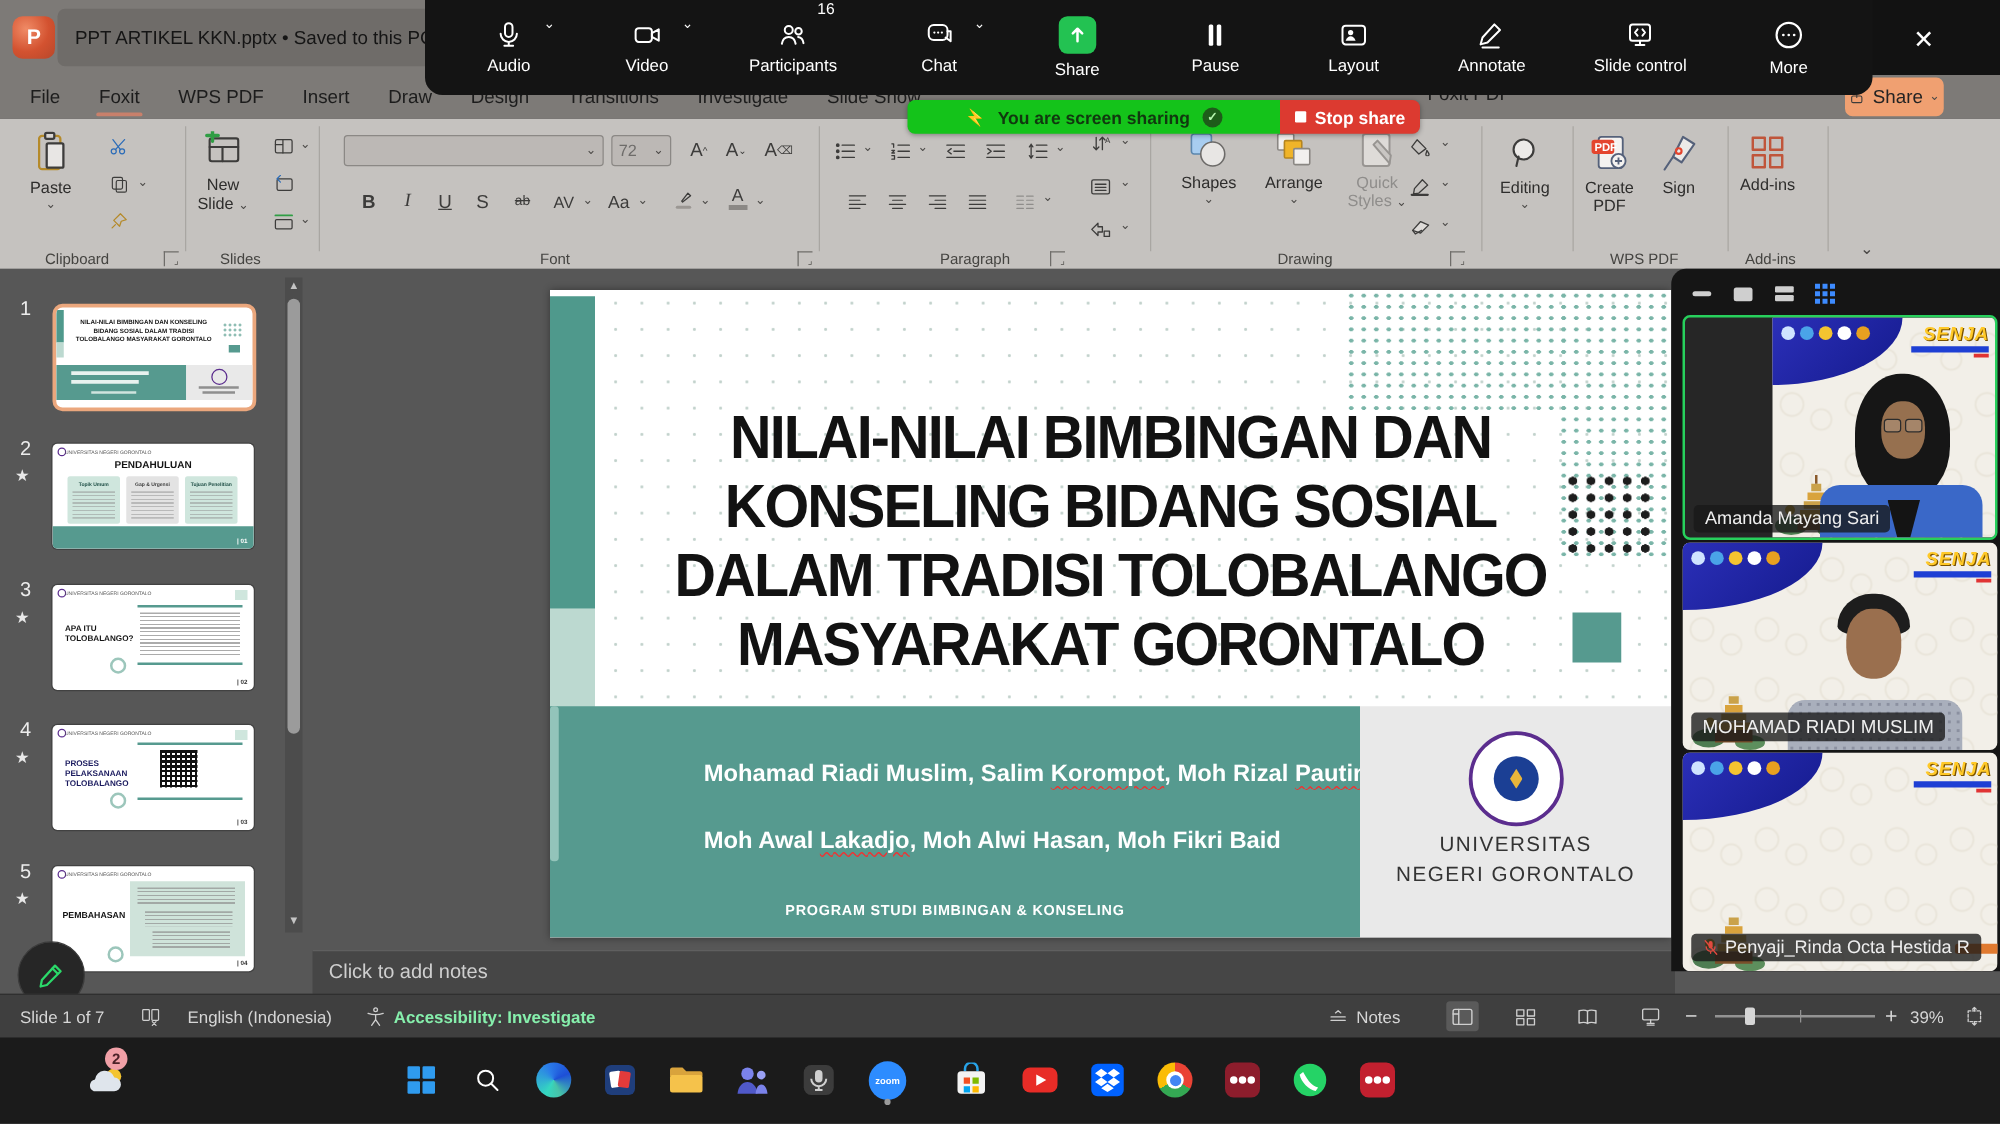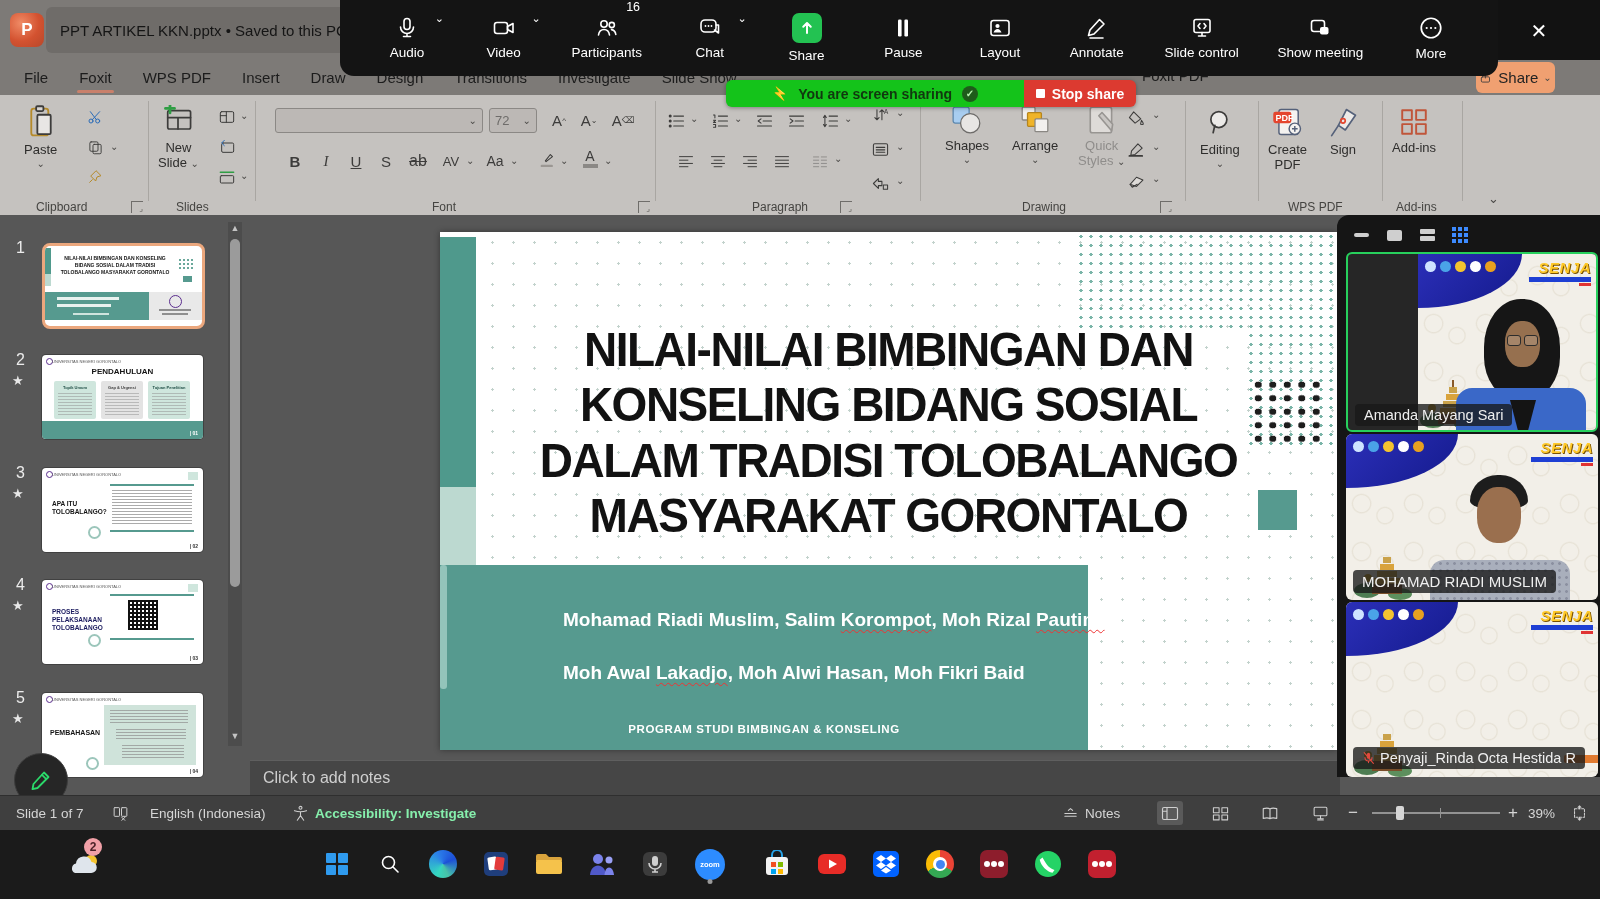--- a/index.html
+++ b/index.html
@@ -295,27 +295,20 @@
       <span class="lbl">Annotate</span>
     </div>
     <div class="mt-item">
       <svg width="26" height="24" viewBox="0 0 24 24" class="wic">
         <rect x="4" y="3.5" width="16" height="13" rx="2"></rect>
         <path d="M10 7.5 8 10l2 2.5M14 7.5l2 2.5-2 2.5M12 16.5V20M8.5 20h7"></path>
         </svg>
       <span class="lbl">Slide control</span>
     </div>
     <div class="mt-item">
-      <svg width="26" height="24" viewBox="0 0 24 24" class="wic">
-        <rect x="3.5" y="4.5" width="13" height="11" rx="2.5"></rect>
-        <rect x="12" y="11" width="8.5" height="7.5" rx="2" fill="#fff" stroke="none"></rect>
-        </svg>
-      <span class="lbl">Show meeting</span>
-    </div>
-    <div class="mt-item">
       <svg width="26" height="26" viewBox="0 0 24 24" class="wic">
         <circle cx="12" cy="12" r="9"></circle>
         <circle cx="8" cy="12" r="1" fill="#fff" stroke="none"></circle>
           <circle cx="12" cy="12" r="1" fill="#fff" stroke="none"></circle>
         <circle cx="16" cy="12" r="1" fill="#fff" stroke="none"></circle>
         </svg>
       <span class="lbl">More</span>
     </div>
   </div>
 
@@ -406,21 +399,21 @@
       <span>72</span>
       <span class="chev">⌄</span>
     </div>
     <div class="fbtn" style="left:546px;top:13px;width:26px;">A<sup style="font-size:8px">^</sup></div>
     <div class="fbtn" style="left:576px;top:13px;width:26px;">A<sup style="font-size:8px">⌄</sup></div>
     <div class="fbtn" style="left:610px;top:13px;width:26px;">A<span style="font-size:9px">⌫</span></div>
     <div class="fbtn" style="left:285px;top:54px;width:20px;font-weight:bold;">B</div>
     <div class="fbtn" style="left:316px;top:54px;width:20px;font-style:italic;font-family:'Liberation Serif',serif;">I</div>
     <div class="fbtn" style="left:346px;top:54px;width:20px;text-decoration:underline;">U</div>
     <div class="fbtn" style="left:376px;top:54px;width:20px;">S</div>
-    <div class="fbtn" style="left:406px;top:54px;width:24px;text-decoration:line-through;font-size:16px;">ab</div>
+    <div class="fbtn" style="left:406px;top:54px;width:24px;text-decoration:line-through;font-size:11px;">ab</div>
     <div class="fbtn" style="left:438px;top:54px;width:26px;font-size:13px;">AV</div>
     <span class="chev ab" style="left:466px;top:62px;">⌄</span>
     <div class="fbtn" style="left:482px;top:54px;width:26px;font-size:14px;">Aa</div>
     <span class="chev ab" style="left:510px;top:62px;">⌄</span>
     <div class="fbtn" style="left:534px;top:52px;width:26px;">
       <svg width="17" height="17" viewBox="0 0 24 24" class="gic">
         <path d="M9 14 16 5l3 3-9 7z"></path>
           <path d="M4 21h14" stroke="#9b9793" stroke-width="3.4"></path>
         </svg>
     </div>
@@ -729,20 +722,29 @@
         <div id="accent-bar"></div>
         <div class="authors" style="top:44px;">
           <span>Mohamad Riadi Muslim, Salim </span><span class="sp">Korompot</span><span>, Moh Rizal </span><span class="sp">Pautina</span><span>,</span>
         </div>
         <div class="authors" style="top:97px;">
           <span>Moh Awal </span><span class="sp">Lakadjo</span><span>, Moh Alwi Hasan, Moh Fikri Baid</span>
         </div>
         <div id="program" class="ab">PROGRAM STUDI BIMBINGAN &amp; KONSELING</div>
       </div>
 
+      <div id="footer-gray" class="ab">
+        <div id="ung-logo" class="ab">
+          <div id="ung-inner">
+              <div id="ung-gold"></div>
+            </div>
+        </div>
+        <div class="univ" style="top:102px;">UNIVERSITAS</div>
+        <div class="univ" style="top:126px;">NEGERI GORONTALO</div>
+      </div>
     </div>
   </div>
 
   <div id="notes" class="ab">
     <span>Click to add notes</span>
   </div>
 
   <div id="statusbar" class="ab">
     <div class="sb-item" style="left:16px;">Slide 1 of 7</div>
     <div class="sb-item" style="left:112px;">

